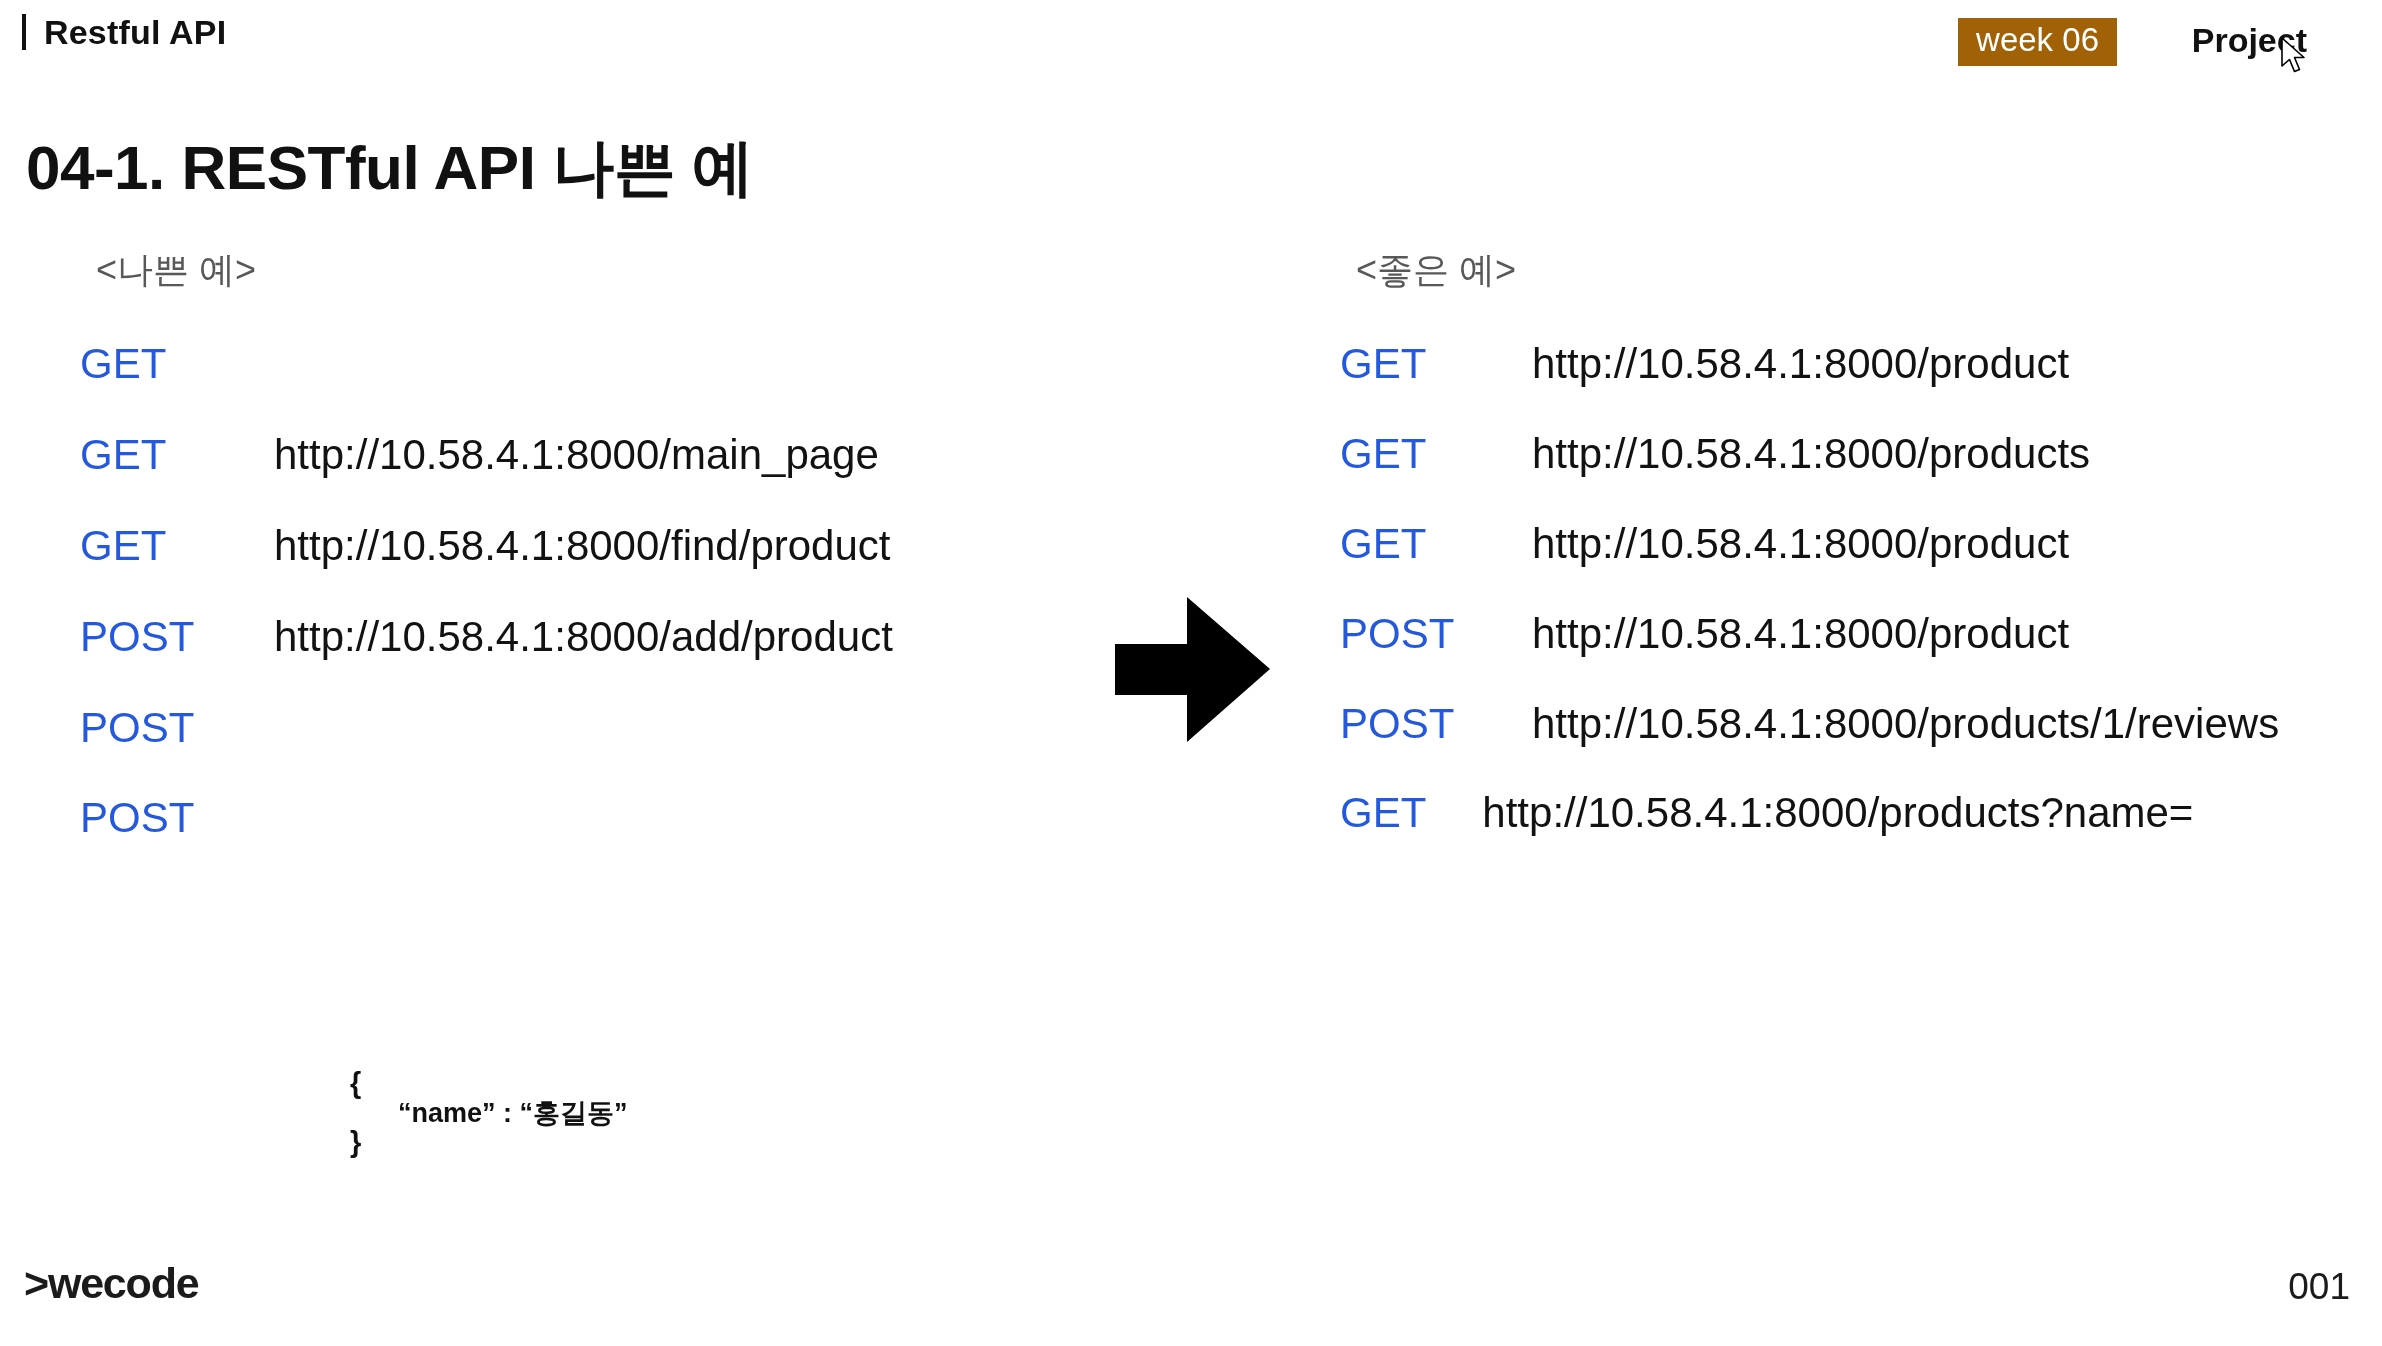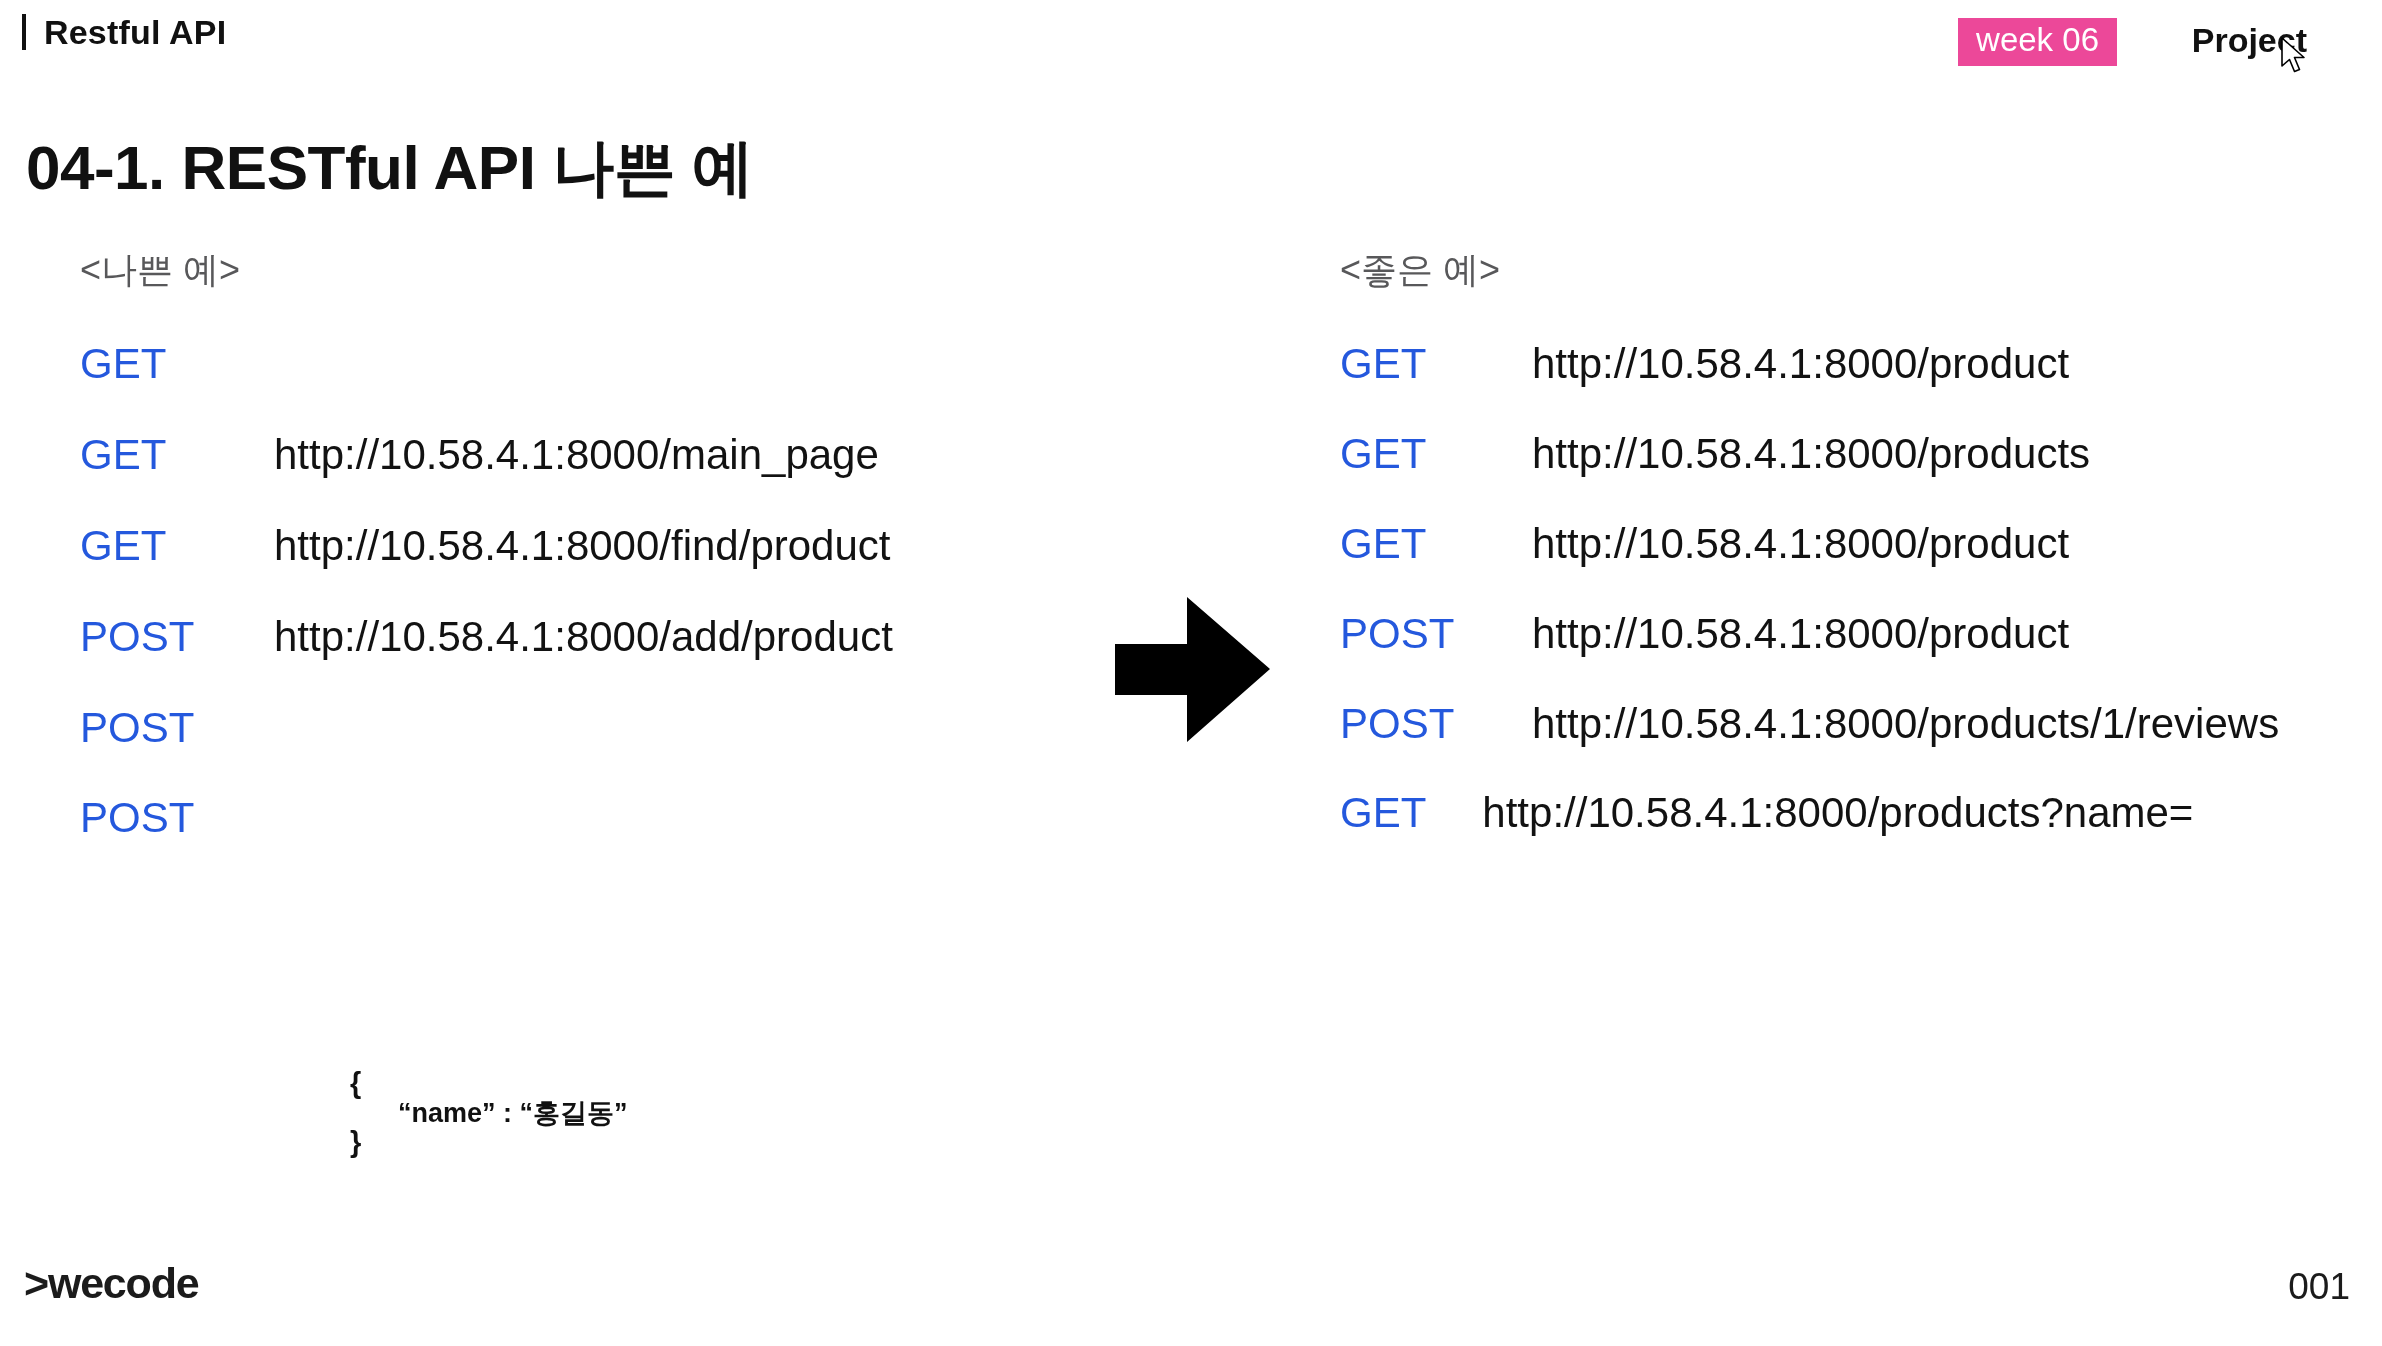--- a/index.html
+++ b/index.html
@@ -41,21 +41,21 @@
     font-size: 34px;
     font-weight: bold;
     letter-spacing: 0.2px;
     color: #111111;
     line-height: 1;
   }
   #week-badge {
     position: absolute;
     right: 208px;
     top: 18px;
-    background: #ec4899;
+    background: #a16207;
     color: #ffffff;
     font-size: 33px;
     font-weight: 400;
     padding: 5px 18px 8px 18px;
     line-height: 1.05;
     white-space: nowrap;
   }
   #project-label {
     position: absolute;
     right: 18px;
@@ -85,21 +85,21 @@
     position: absolute;
     top: 252px;
   }
   #col-bad  { left: 80px;  width: 1050px; }
   #col-good { left: 1340px; width: 1030px; }
 
   .col-heading {
     font-size: 36px;
     color: #58585a;
     line-height: 1;
-    margin: 0 0 46px 0;
+    margin: 0 0 46px 16px;
     white-space: nowrap;
   }
 
   .endpoint-row {
     display: flex;
     align-items: center;
     white-space: nowrap;
     gap: 44px;
   }
   #col-bad  .endpoint-row { margin-bottom: 30px; }

